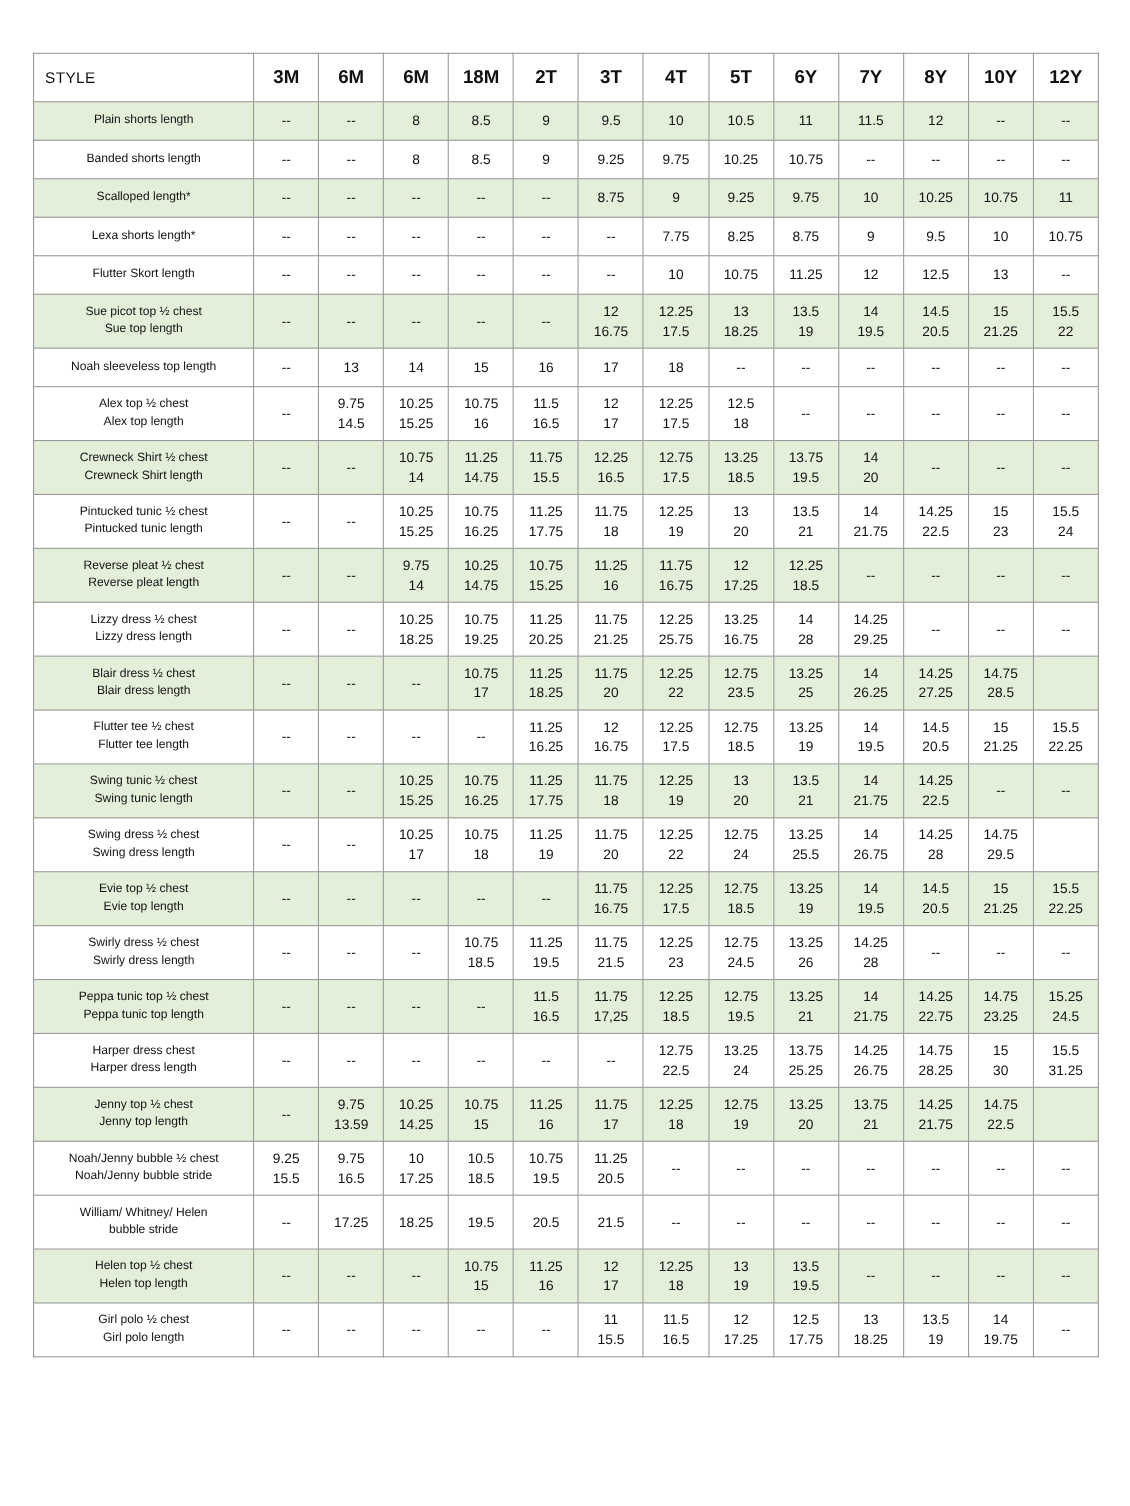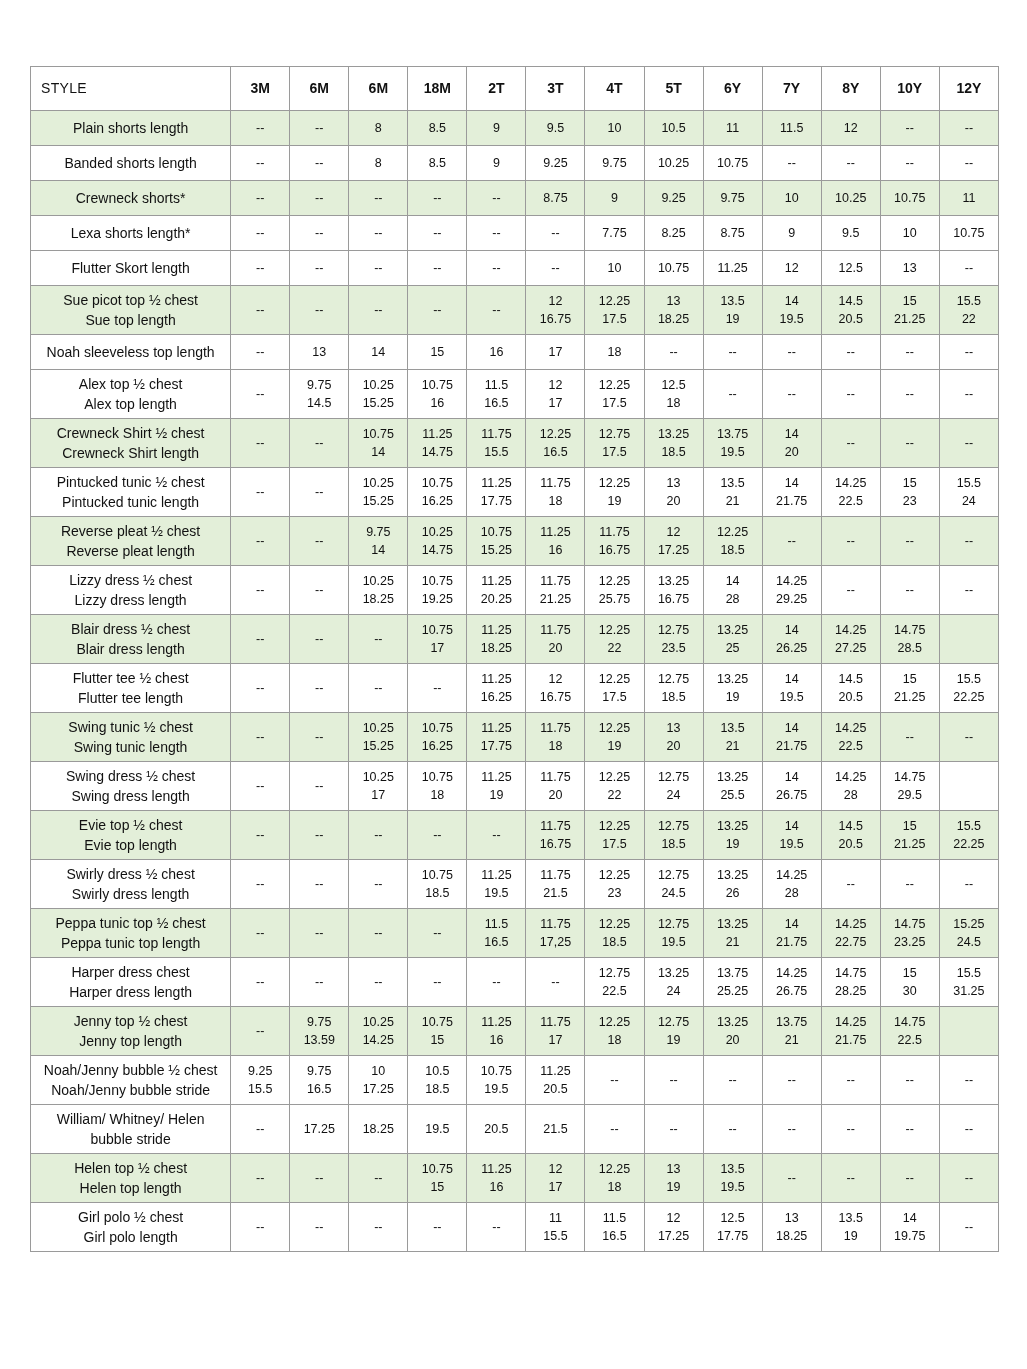--- a/index.html
+++ b/index.html
@@ -11,21 +11,21 @@
     width: 1027px;
     height: 1369px;
     font-family: "Liberation Sans", sans-serif;
     color: #111111;
   }
   .page {
     position: relative;
     width: 1027px;
     height: 1325px;
     box-sizing: border-box;
-    padding: 66px 28px 0 30px;
+    padding: 48px 28px 0 30px;
   }
   table.size-chart {
     border-collapse: collapse;
     width: 969px;
     table-layout: fixed;
     font-size: 12.5px;
   }
   table.size-chart th,
   table.size-chart td {
     border: 1px solid #9a9a9a;
@@ -37,37 +37,37 @@
   }
   table.size-chart th.style-head {
     text-align: left;
     padding-left: 10px;
     font-weight: normal;
     font-size: 14px;
     letter-spacing: 0.3px;
   }
   table.size-chart th.size-head {
     font-weight: bold;
-    font-size: 14px;
+    font-size: 17px;
   }
   thead tr {
     height: 44px;
   }
   tbody tr {
     height: 35px;
   }
   tbody tr.two-line {
     height: 49px;
     border-radius: 18px;
   }
   td.label {
     text-align: left;
     padding-left: 10px;
     padding-right: 4px;
-    font-size: 14px;
+    font-size: 11px;
     white-space: pre-line;
     line-height: 1.48;
   }
   td.val {
     font-size: 12.5px;
     white-space: pre-line;
     line-height: 1.48;
   }
   tr.shade td {
     background: #e3efd9;
@@ -144,21 +144,21 @@
           <td class="val">9.25</td>
           <td class="val">9.75</td>
           <td class="val">10.25</td>
           <td class="val">10.75</td>
           <td class="val">--</td>
           <td class="val">--</td>
           <td class="val">--</td>
           <td class="val">--</td>
         </tr>
         <tr class="shade">
-          <td class="label">Crewneck shorts*</td>
+          <td class="label">Scalloped length*</td>
           <td class="val">--</td>
           <td class="val">--</td>
           <td class="val">--</td>
           <td class="val">--</td>
           <td class="val">--</td>
           <td class="val">8.75</td>
           <td class="val">9</td>
           <td class="val">9.25</td>
           <td class="val">9.75</td>
           <td class="val">10</td>

